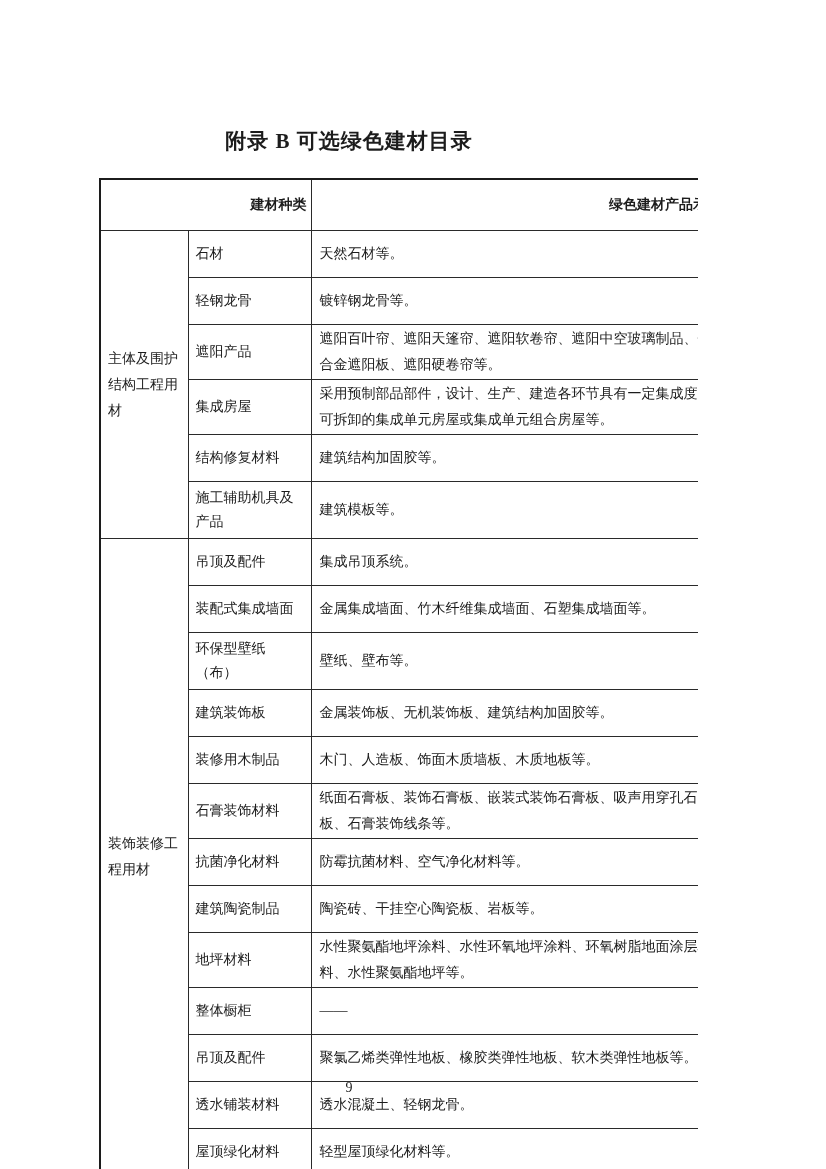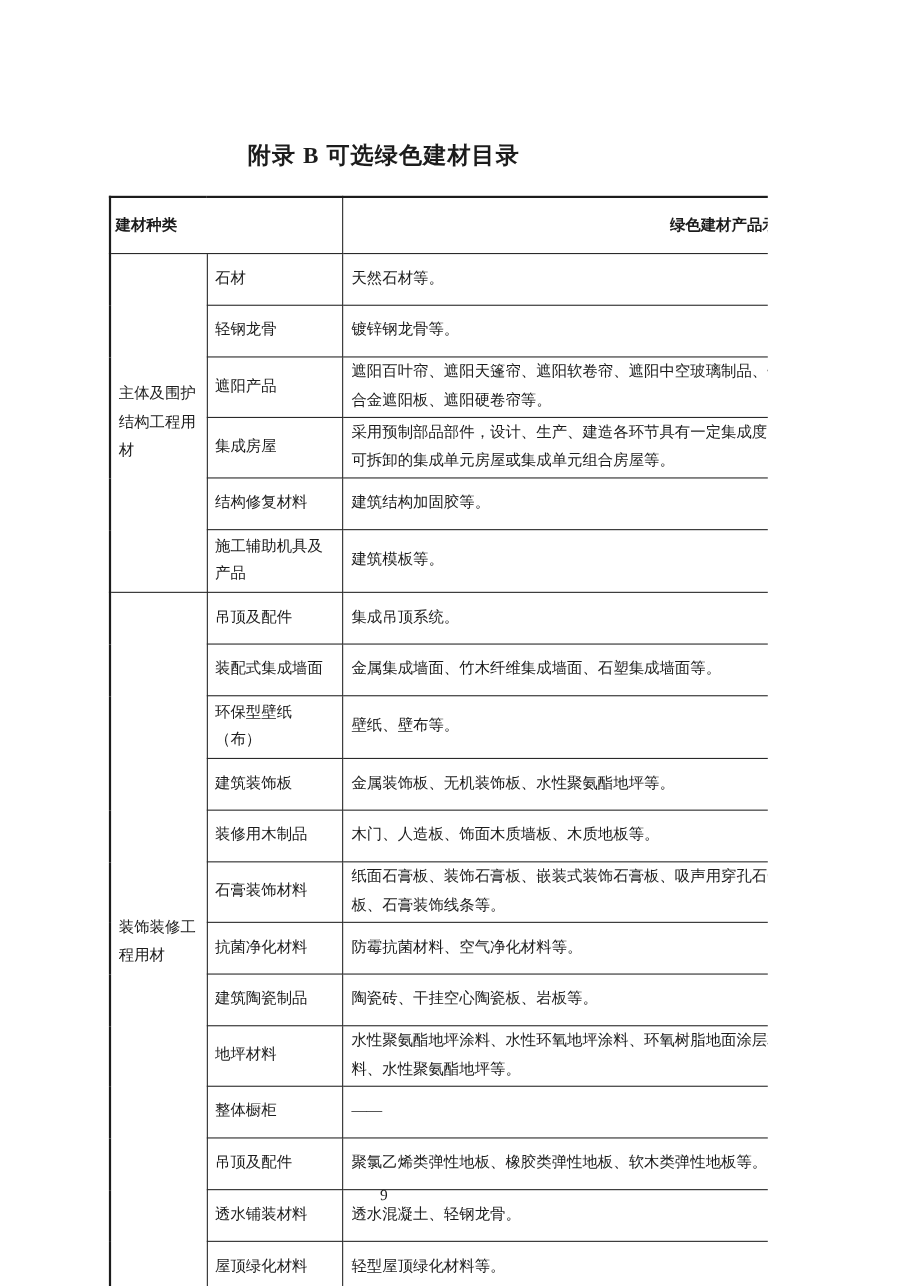--- a/index.html
+++ b/index.html
@@ -38,21 +38,21 @@
   }
   table.materials th,
   table.materials td {
     border: 1px solid #2a2a2a;
     font-size: 14px;
     vertical-align: middle;
     word-break: break-all;
   }
   th.type-header {
     height: 34px;
-    text-align: left;
+    text-align: right;
     font-weight: bold;
     padding: 2px 4px;
   }
   th.example-header {
     text-align: right;
     font-weight: bold;
     padding: 16px 8px;
   }
   td.group-cell {
     padding: 4px 7px;
@@ -135,21 +135,21 @@
       <tr>
         <td class="type-cell">装配式集成墙面</td>
         <td class="example-cell">金属集成墙面、竹木纤维集成墙面、石塑集成墙面等。</td>
       </tr>
       <tr>
         <td class="type-cell">环保型壁纸（布）</td>
         <td class="example-cell">壁纸、壁布等。</td>
       </tr>
       <tr>
         <td class="type-cell">建筑装饰板</td>
-        <td class="example-cell">金属装饰板、无机装饰板、水性聚氨酯地坪等。</td>
+        <td class="example-cell">金属装饰板、无机装饰板、建筑结构加固胶等。</td>
       </tr>
       <tr>
         <td class="type-cell">装修用木制品</td>
         <td class="example-cell">木门、人造板、饰面木质墙板、木质地板等。</td>
       </tr>
       <tr>
         <td class="type-cell">石膏装饰材料</td>
         <td class="example-cell">纸面石膏板、装饰石膏板、嵌装式装饰石膏板、吸声用穿孔石膏板、石膏装饰线条等。</td>
       </tr>
       <tr>

